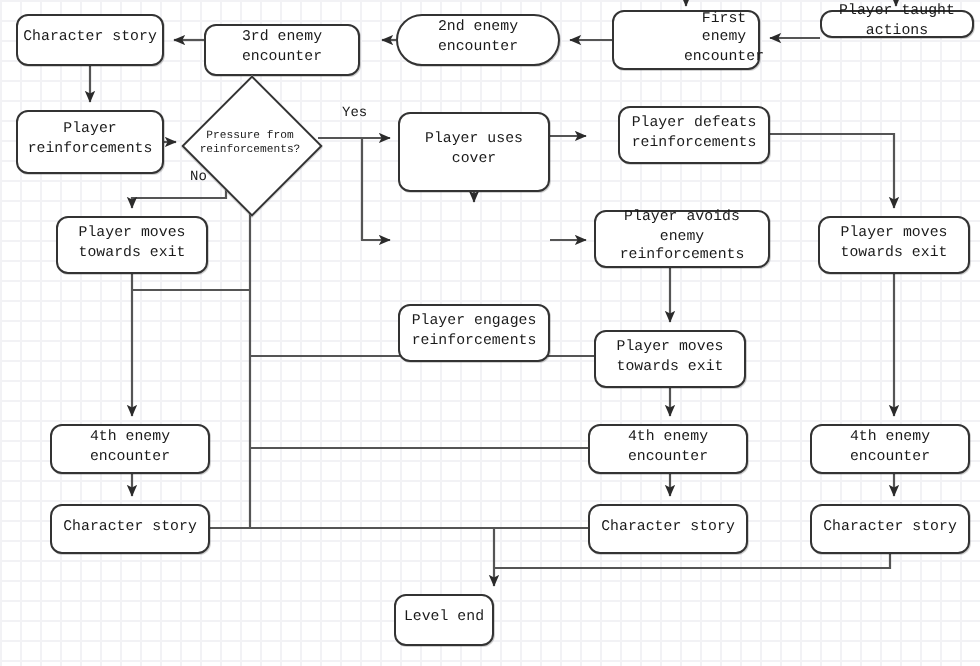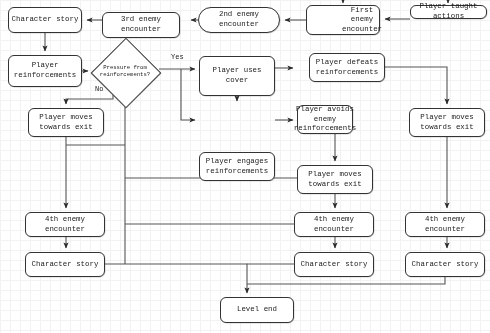--- a/index.html
+++ b/index.html
@@ -176,21 +176,21 @@
 
   <div class="node" style="left:199px;top:56px;  width:76px; height:40px;">
       <span>Player uses cover</span>
     </div>
   <div class="node" style="left:297px;top:53px;  width:76px; height:29px;margin-left:12px;">
       <span>Player defeats reinforcements</span>
     </div>
   <div class="node" style="left:199px;top:105px; width:76px; height:29px;margin-top:47px;">
       <span>Player engages reinforcements</span>
     </div>
-  <div class="node" style="left:297px;top:105px; width:56px; height:29px;">
+  <div class="node" style="left:297px;top:105px; width:88px; height:29px;">
       <span>Player avoids enemy reinforcements</span>
     </div>
 
   <div class="node" style="left:28px; top:108px; width:76px; height:29px;">
       <span>Player moves towards exit</span>
     </div>
   <div class="node" style="left:409px;top:108px; width:76px; height:29px;">
       <span>Player moves towards exit</span>
     </div>
   <div class="node" style="left:297px;top:165px; width:76px; height:29px;">
@@ -210,20 +210,20 @@
   <div class="node" style="left:25px; top:252px; width:80px; height:25px;">
       <span>Character story</span>
     </div>
   <div class="node" style="left:294px;top:252px; width:80px; height:25px;">
       <span>Character story</span>
     </div>
   <div class="node" style="left:405px;top:252px; width:80px; height:25px;">
       <span>Character story</span>
     </div>
 
-  <div class="node" style="left:220px;top:297px; width:74px; height:26px;">
+  <div class="node" style="left:197px;top:297px; width:50px; height:26px;">
       <span>Level end</span>
     </div>
 
   <div class="edge-label" style="left:171px; top:53px;">Yes</div>
   <div class="edge-label" style="left:95px;  top:85px;">No</div>
 
 </div>
 
 </body></html>

